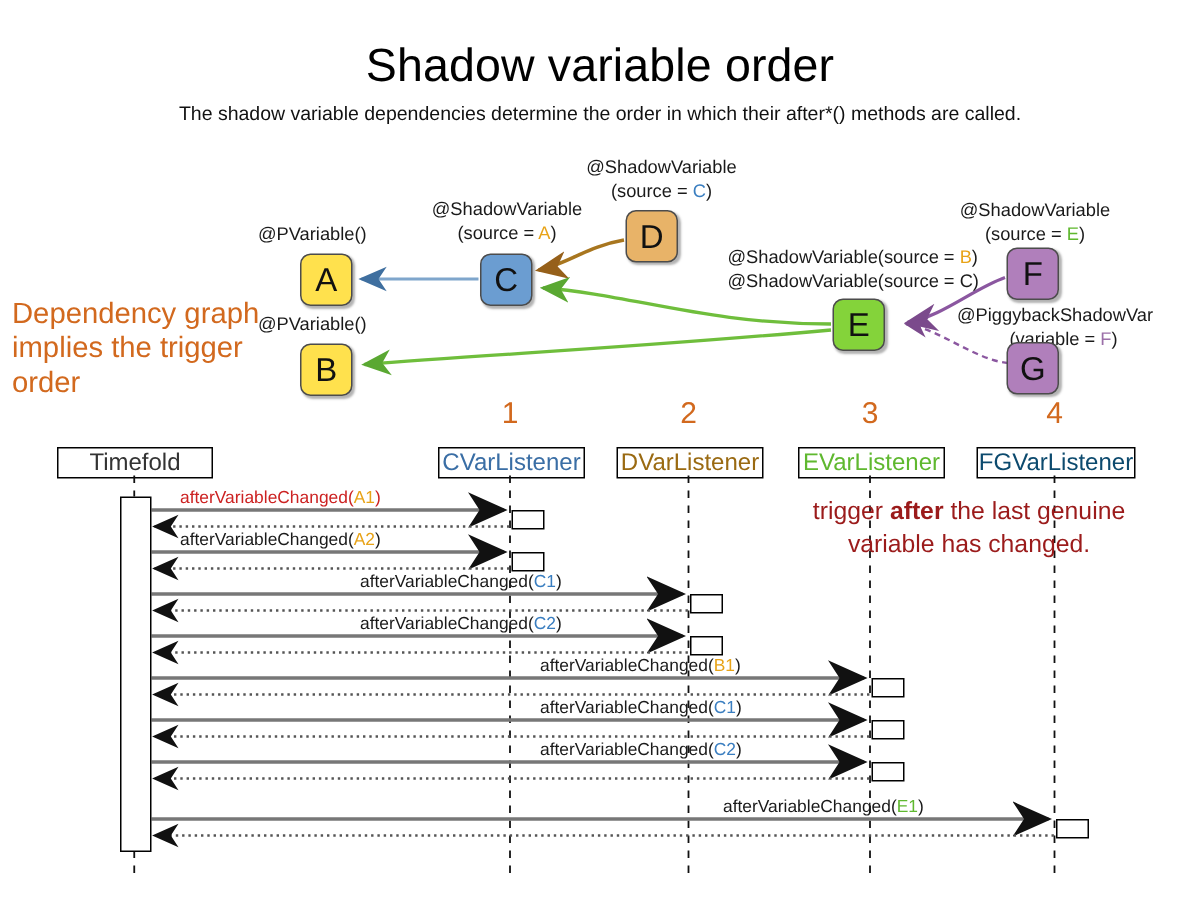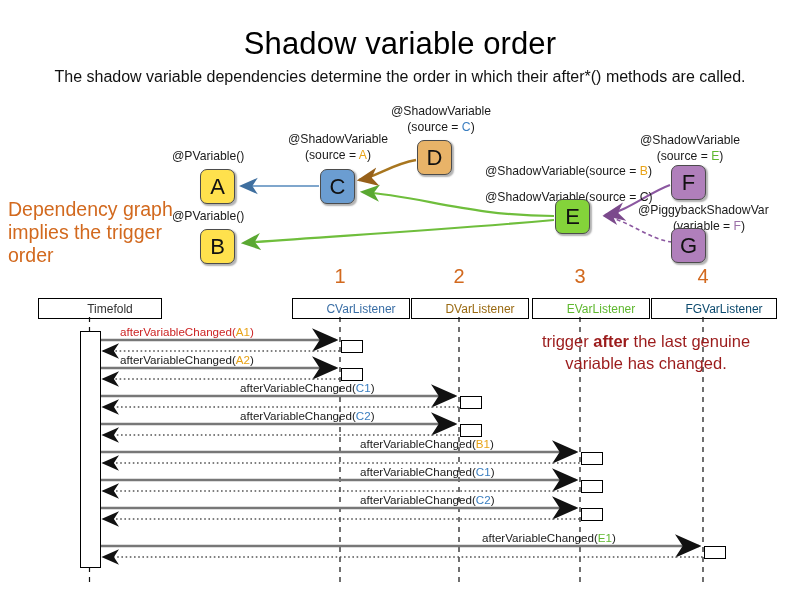--- a/index.html
+++ b/index.html
@@ -11,21 +11,21 @@
   svg.layer{position:absolute;left:0;top:0;width:800px;height:600px;overflow:visible;}
   .abs{position:absolute;}
 
   
   #title{
     left:0;top:26px;width:800px;text-align:center;
     font-size:31px;letter-spacing:0.1px;color:#000;
   }
   #subtitle{
     left:0;top:68px;width:800px;text-align:center;
-    font-size:16px;color:#111;
+    font-size:13px;color:#111;
   }
 
   
   .gnode{
     position:absolute;width:33px;height:33px;border-radius:7px;
     border:1.6px solid #4c4c4c;
     display:flex;align-items:center;justify-content:center;
     font-size:22px;line-height:1;color:#111;
     box-shadow:1.5px 1.5px 1.5px rgba(0,0,0,.30);
   }
@@ -39,21 +39,21 @@
 
   #depNote{
     left:8px;top:198px;width:170px;
     font-size:19.5px;line-height:23px;color:#d2691e;
   }
 
   
   .lifebox{
     position:absolute;height:19px;border:1.4px solid #000;background:#fff;
     display:flex;align-items:center;justify-content:center;
-    font-size:12px;white-space:nowrap;padding-left:20px;
+    font-size:16px;white-space:nowrap;
   }
   .lifebox.timefold{color:#333;}
   .c-blue{color:#3a6ea5;}
   .c-brown{color:#9a6a12;}
   .c-green{color:#5fb82f;}
   .c-purple{color:#0c4a6e;}
 
   .numlab{position:absolute;font-size:20px;color:#d2691e;text-align:center;}
 
   .actbox{position:absolute;background:#fff;border:1.2px solid #000;}
@@ -122,21 +122,21 @@
   </div>
 
   <div class="ann ctr" style="left:373px;top:104px;width:136px;">@ShadowVariable</div>
   <div class="ann ctr" style="left:373px;top:120px;width:136px;">
     <span>(source = </span><span class="vC">C</span><span>)</span>
   </div>
 
   <div class="ann" style="left:485px;top:164px;">
     <span>@ShadowVariable(source = </span><span class="vB">B</span><span>)</span>
   </div>
-  <div class="ann" style="left:485px;top:180px;margin-top:10px;">@ShadowVariable(source = C)</div>
+  <div class="ann" style="left:485px;top:180px;">@ShadowVariable(source = C)</div>
 
   <div class="ann ctr" style="left:620px;top:133px;width:140px;">@ShadowVariable</div>
   <div class="ann ctr" style="left:620px;top:149px;width:140px;">
     <span>(source = </span><span class="vE">E</span><span>)</span>
   </div>
 
   <div class="ann" style="left:638px;top:203px;">@PiggybackShadowVar</div>
   <div class="ann ctr" style="left:638px;top:219px;width:142px;">
     <span>(variable = </span><span class="vF">F</span><span>)</span>
   </div>

